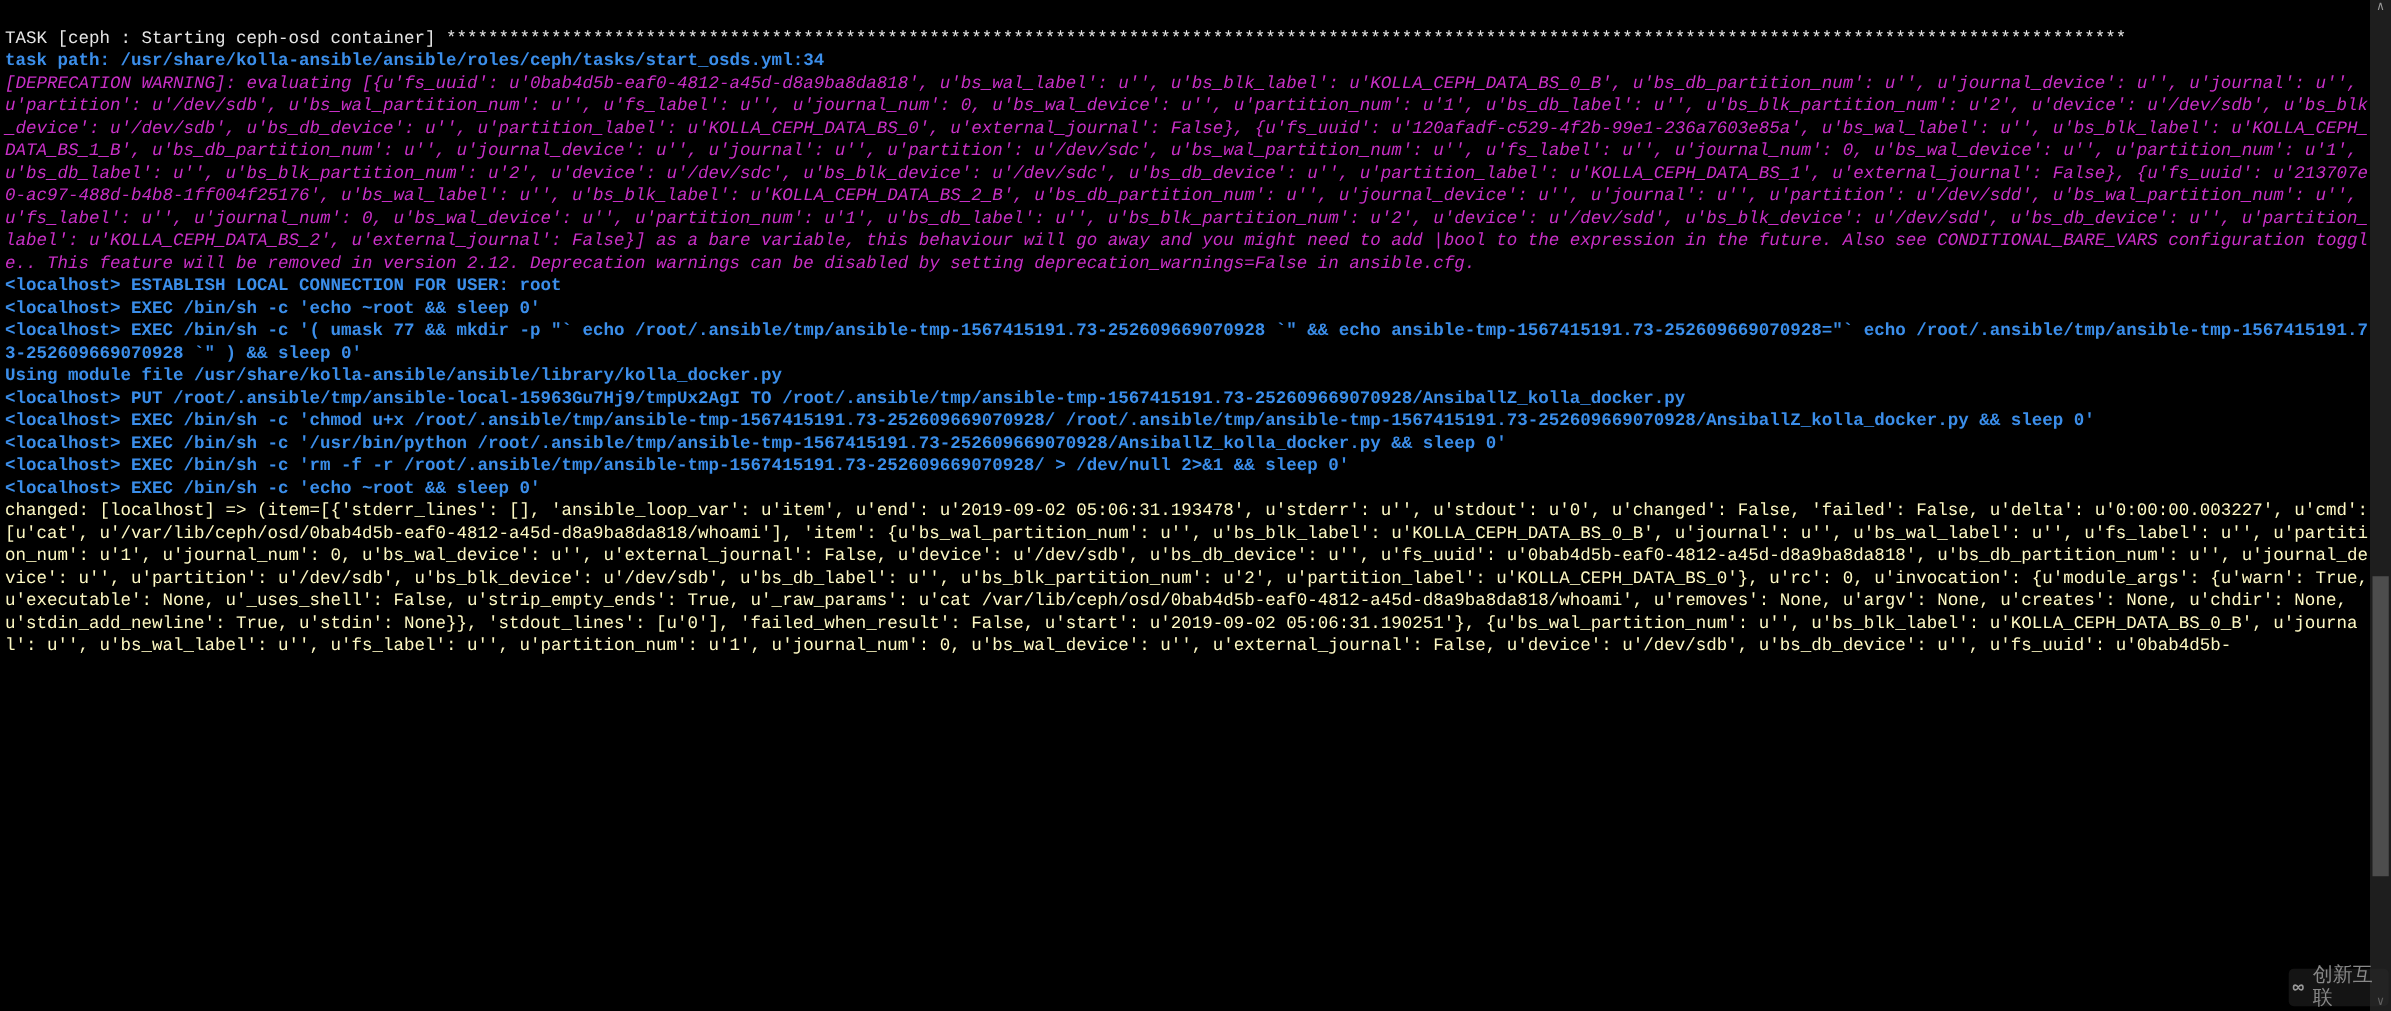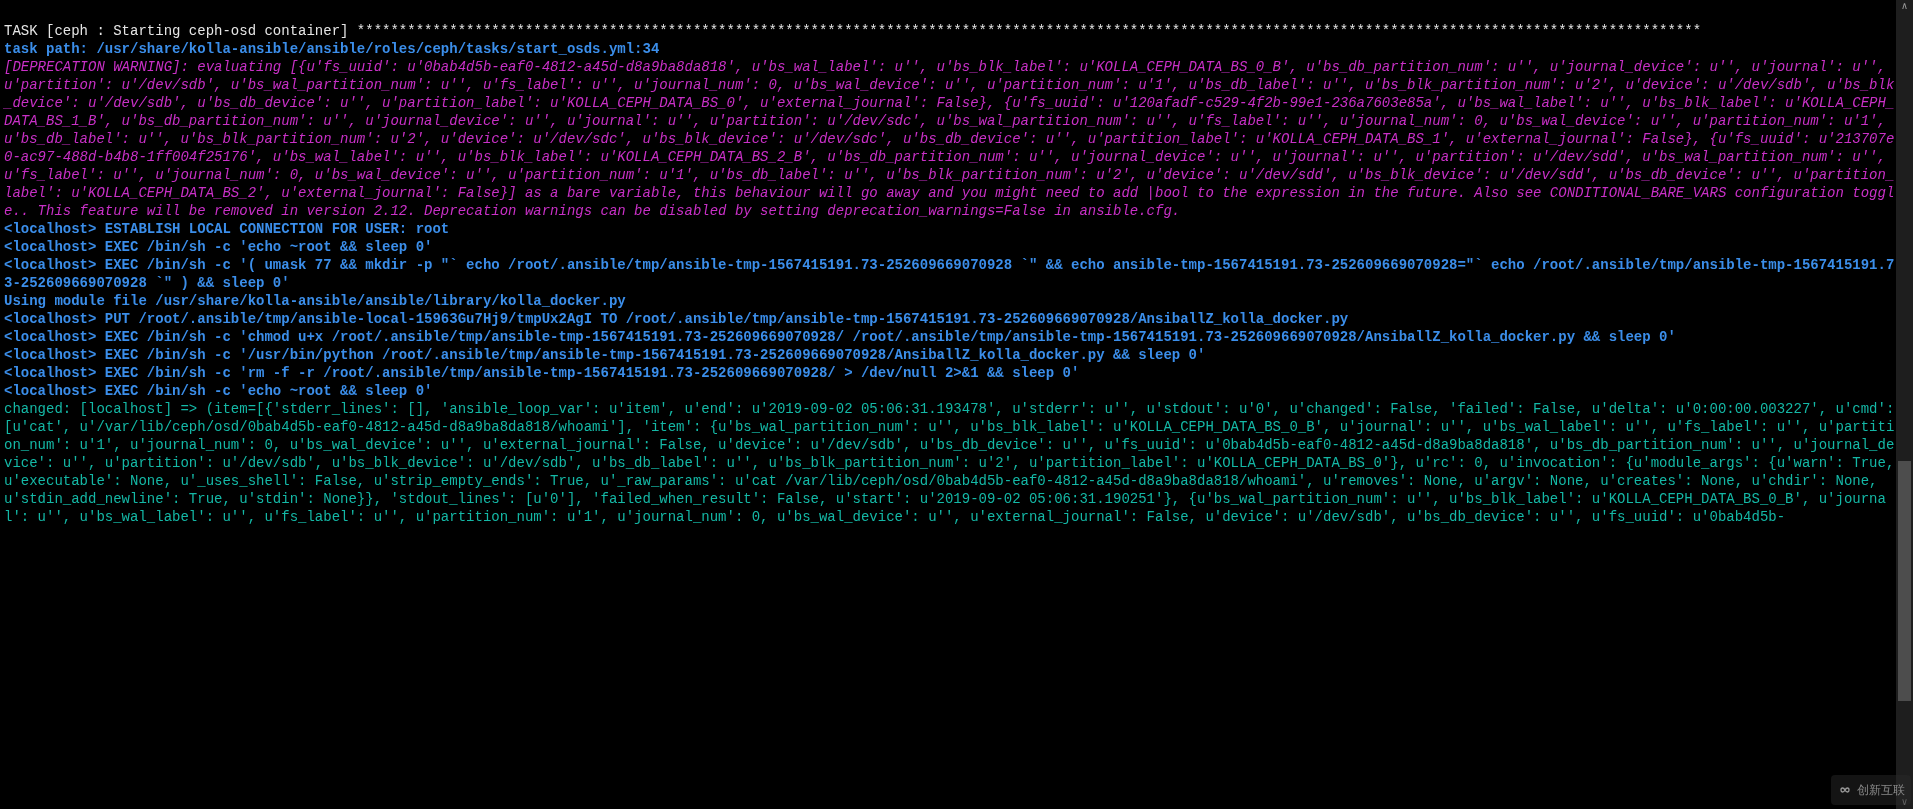--- a/index.html
+++ b/index.html
@@ -14,21 +14,21 @@
   }
   .terminal {
     width: 1896px;
     padding: 4px;
     white-space: pre-wrap;
     word-break: break-all;
   }
   .white   { color: #e5e5e5; }
   .magenta { color: #c930c7; font-style: italic; }
   .cyan    { color: #3b8eea; font-weight: bold; }
-  .yellow  { color: #14b8a6; }
+  .yellow  { color: #fef9c3; }
 
   .viewport {
     position: relative;
     width: 1913px;
     height: 809px;
     overflow: hidden;
   }
 
   .scrollbar-track {
     position: absolute;
@@ -62,21 +62,21 @@
   .scrollbar-arrow.down { bottom: 0; }
 
   .watermark {
     position: absolute;
     right: 2px;
     bottom: 4px;
     width: 80px;
     height: 30px;
     color: #888;
     font-family: sans-serif;
-    font-size: 12px;
+    font-size: 16px;
     display: flex;
     align-items: center;
     justify-content: center;
     background: rgba(40,40,40,0.5);
     border-radius: 4px;
   }
   .watermark svg { margin-right: 4px; }
 </style>
 </head>
 <body>

